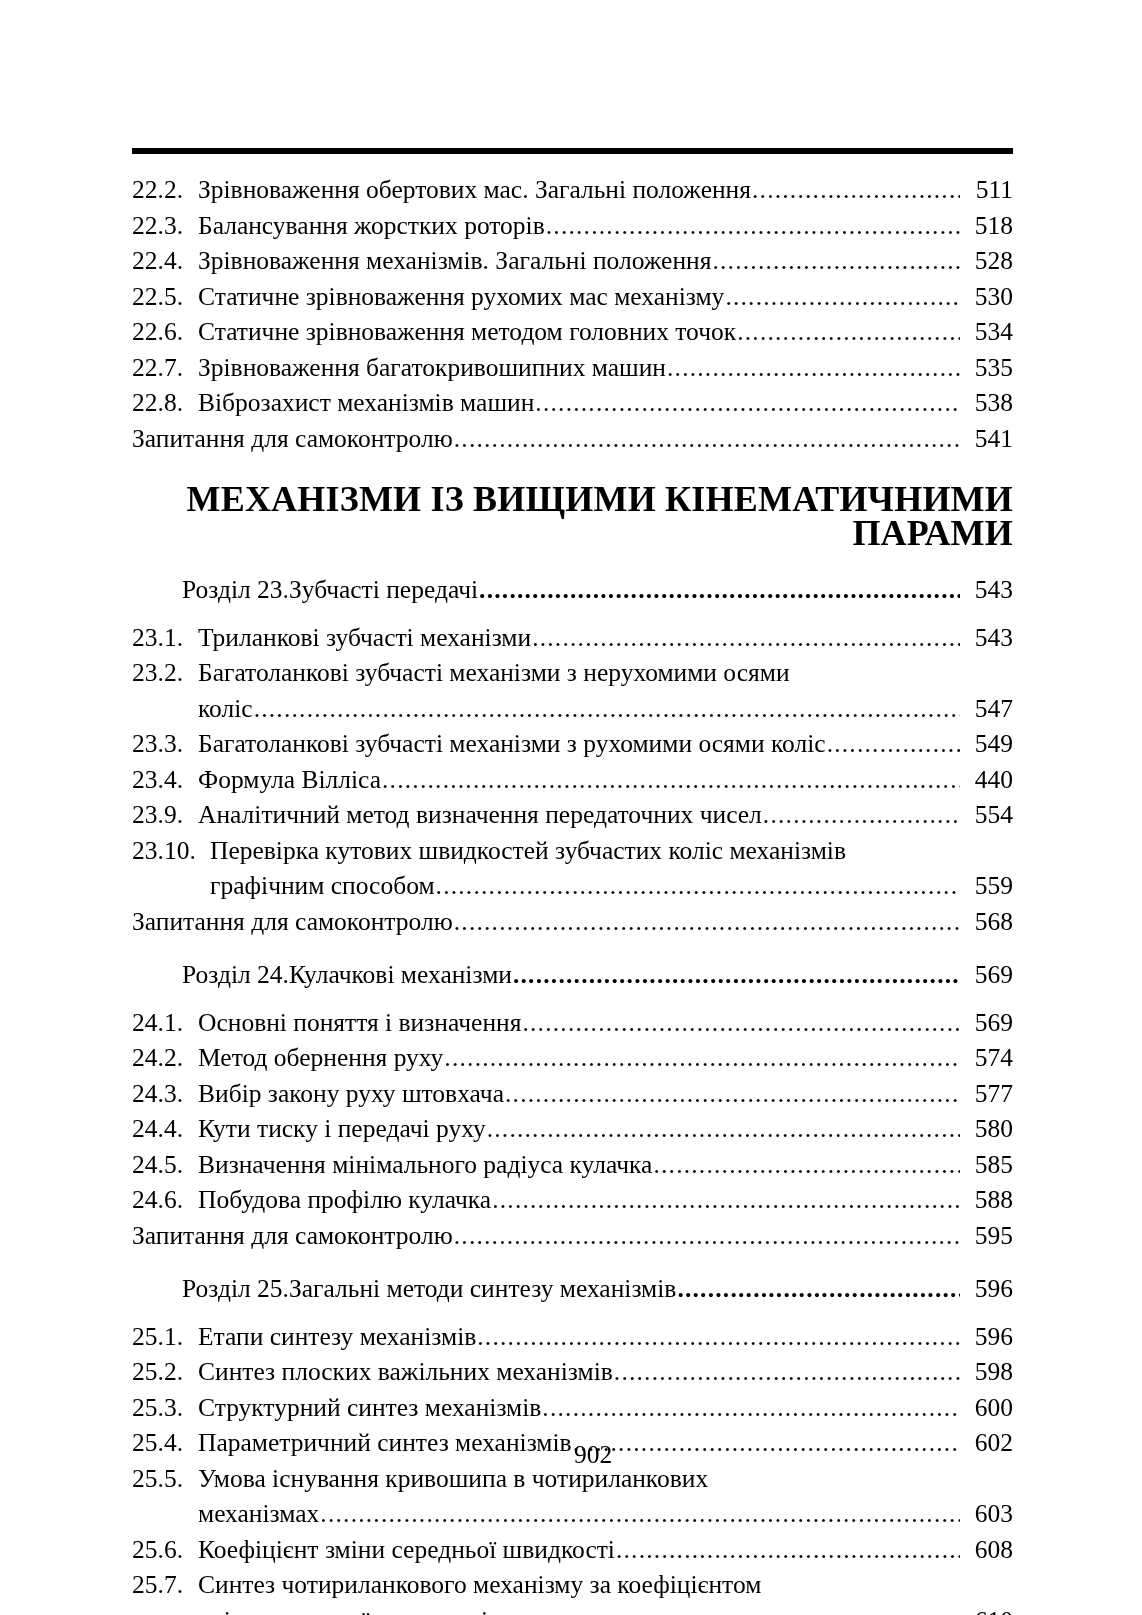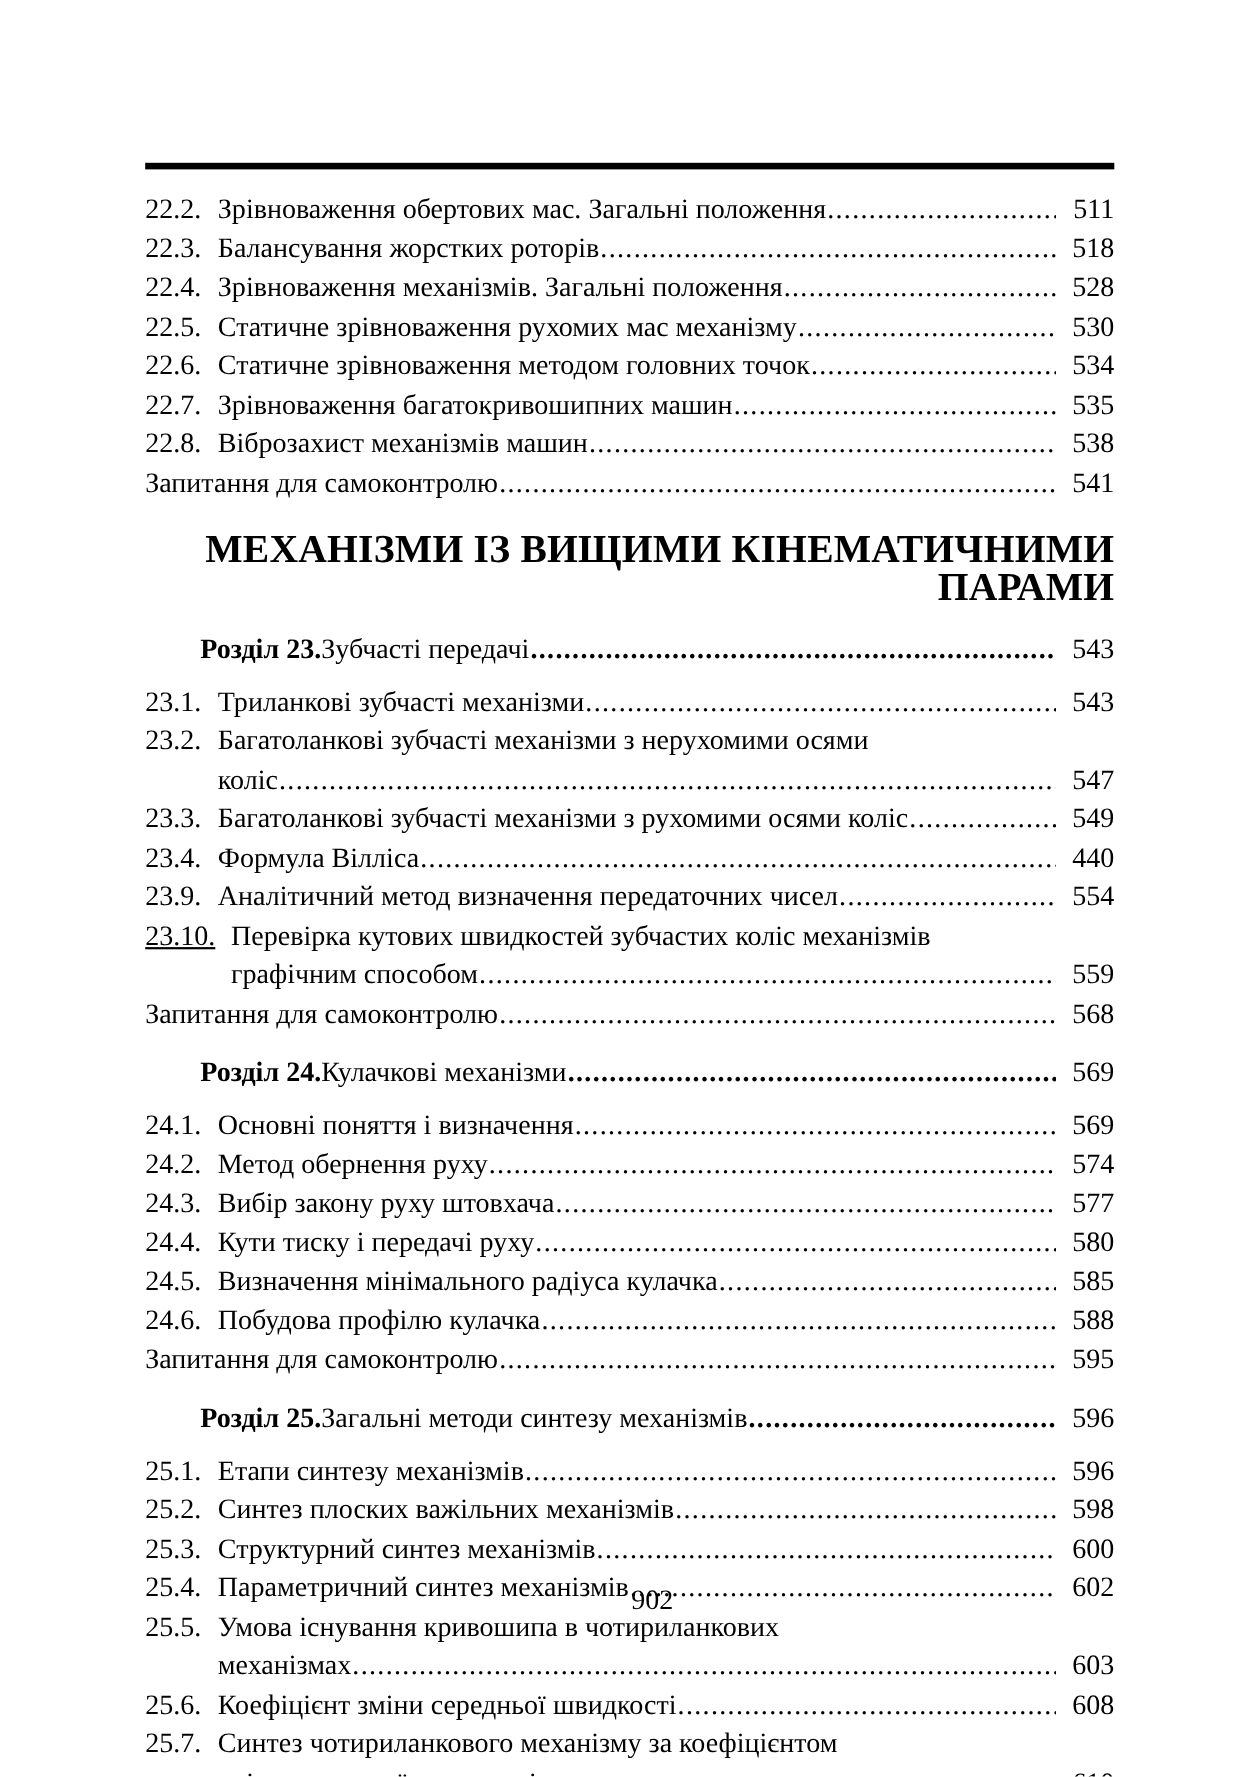--- a/index.html
+++ b/index.html
@@ -78,42 +78,42 @@
 
   .pageno {
     flex: 0 0 auto;
     text-align: right;
     min-width: 52px;
     white-space: pre;
   }
 
   
   .toc-entry .num { width: 66px; }
-  .toc-entry.wide .num { width: 78px; text-decoration: underline; }
+  .toc-entry.wide .num { width: 78px; }
 
   
   .toc-entry.nonum .num { width: 0; }
 
   
   .cont {
     display: flex;
     align-items: baseline;
     width: 100%;
   }
   .cont .pad { flex: 0 0 auto; width: 66px; }
   .toc-entry.wide .cont .pad { width: 78px; }
 
   
   .chapter {
     font-weight: bold;
     padding-left: 50px;
     box-sizing: border-box;
   }
   .chapter .title { font-weight: normal; }
-  .chapter .num { width: auto; font-weight: bold; }
+  .chapter .num { width: auto; font-weight: normal; }
   .chapter .pageno { font-weight: normal; }
 
   
   .part-heading {
     font-weight: bold;
     font-size: 36px;
     line-height: 34px;
     text-align: right;
     margin: 26px 0 22px 0;
     letter-spacing: 0.2px;

